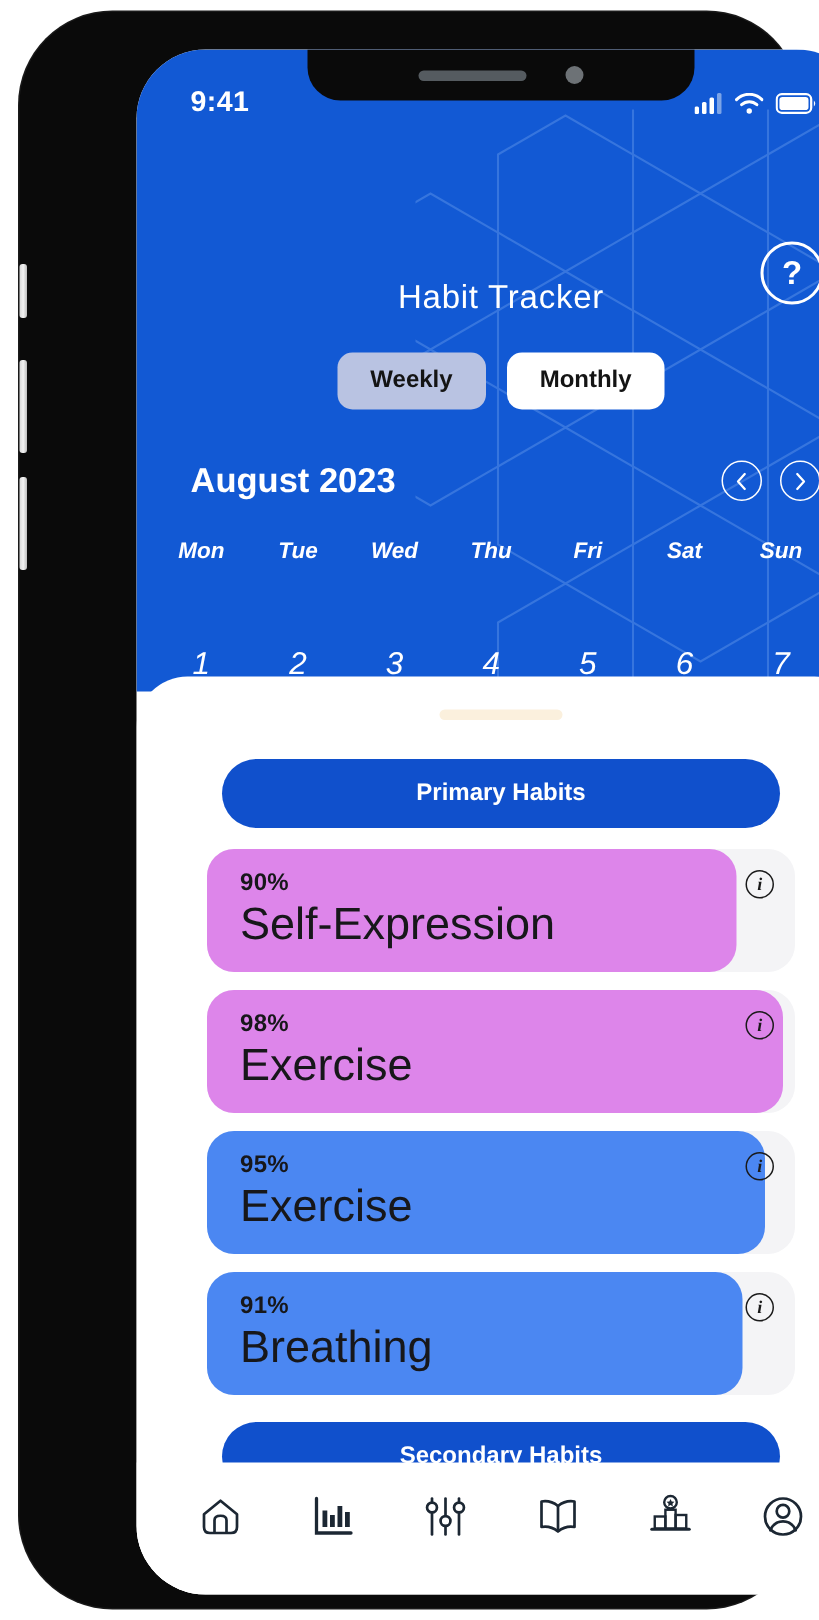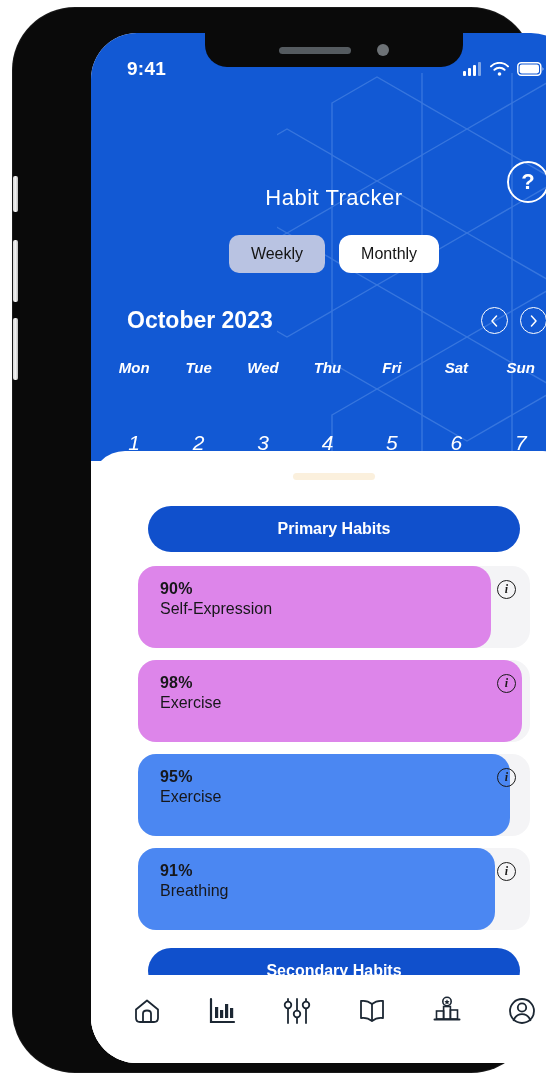--- a/index.html
+++ b/index.html
@@ -121,26 +121,26 @@
     display: flex; justify-content: center; gap: 14px;
     z-index: 15;
   }
   .toggle-btn {
     min-width: 96px;
     padding: 10px 22px;
     border-radius: 10px;
     border: none;
     font-family: "Liberation Sans", sans-serif;
     font-size: 16px;
-    font-weight: normal;
+    font-weight: bold;
     color: #141414;
     cursor: pointer;
   }
   .toggle-btn.active   { background: #b9c3e2; }
-  .toggle-btn.inactive { background: #ffffff; border-radius: 12px; }
+  .toggle-btn.inactive { background: #ffffff; }
 
   
   #month-row {
     position: absolute;
     left: 36px; right: 30px; top: 274px;
     display: flex; align-items: center; justify-content: space-between;
     z-index: 15;
   }
   #month-label {
     color: #fff; font-size: 23px; font-weight: bold;
@@ -225,21 +225,21 @@
     left: 22px; top: 14px;
     z-index: 3;
   }
   .habit-percent {
     font-size: 16px;
     font-weight: bold;
     color: #17171a;
     letter-spacing: .2px;
   }
   .habit-name {
-    font-size: 16px;
+    font-size: 30px;
     font-weight: 400;
     color: #17171a;
     margin-top: 2px;
   }
   .info-icon {
     position: absolute;
     right: 14px; top: 14px;
     width: 19px; height: 19px;
     border: 1.7px solid #1a1a1a;
     border-radius: 50%;
@@ -336,21 +336,21 @@
       </div>
 
       <div id="app-title">Habit Tracker</div>
 
       <div id="view-toggle">
         <button class="toggle-btn active">Weekly</button>
         <button class="toggle-btn inactive">Monthly</button>
       </div>
 
       <div id="month-row">
-        <span id="month-label">October 2023</span>
+        <span id="month-label">August 2023</span>
         <div id="month-nav">
           <div class="nav-circle">
             <svg width="9" height="12" viewBox="0 0 9 12">
               <path d="M6.5 1 L2 6 L6.5 11" stroke="#fff" stroke-width="1.5" fill="none" stroke-linecap="round" stroke-linejoin="round"></path>
             </svg>
           </div>
           <div class="nav-circle">
             <svg width="9" height="12" viewBox="0 0 9 12">
               <path d="M2.5 1 L7 6 L2.5 11" stroke="#fff" stroke-width="1.5" fill="none" stroke-linecap="round" stroke-linejoin="round"></path>
             </svg>

